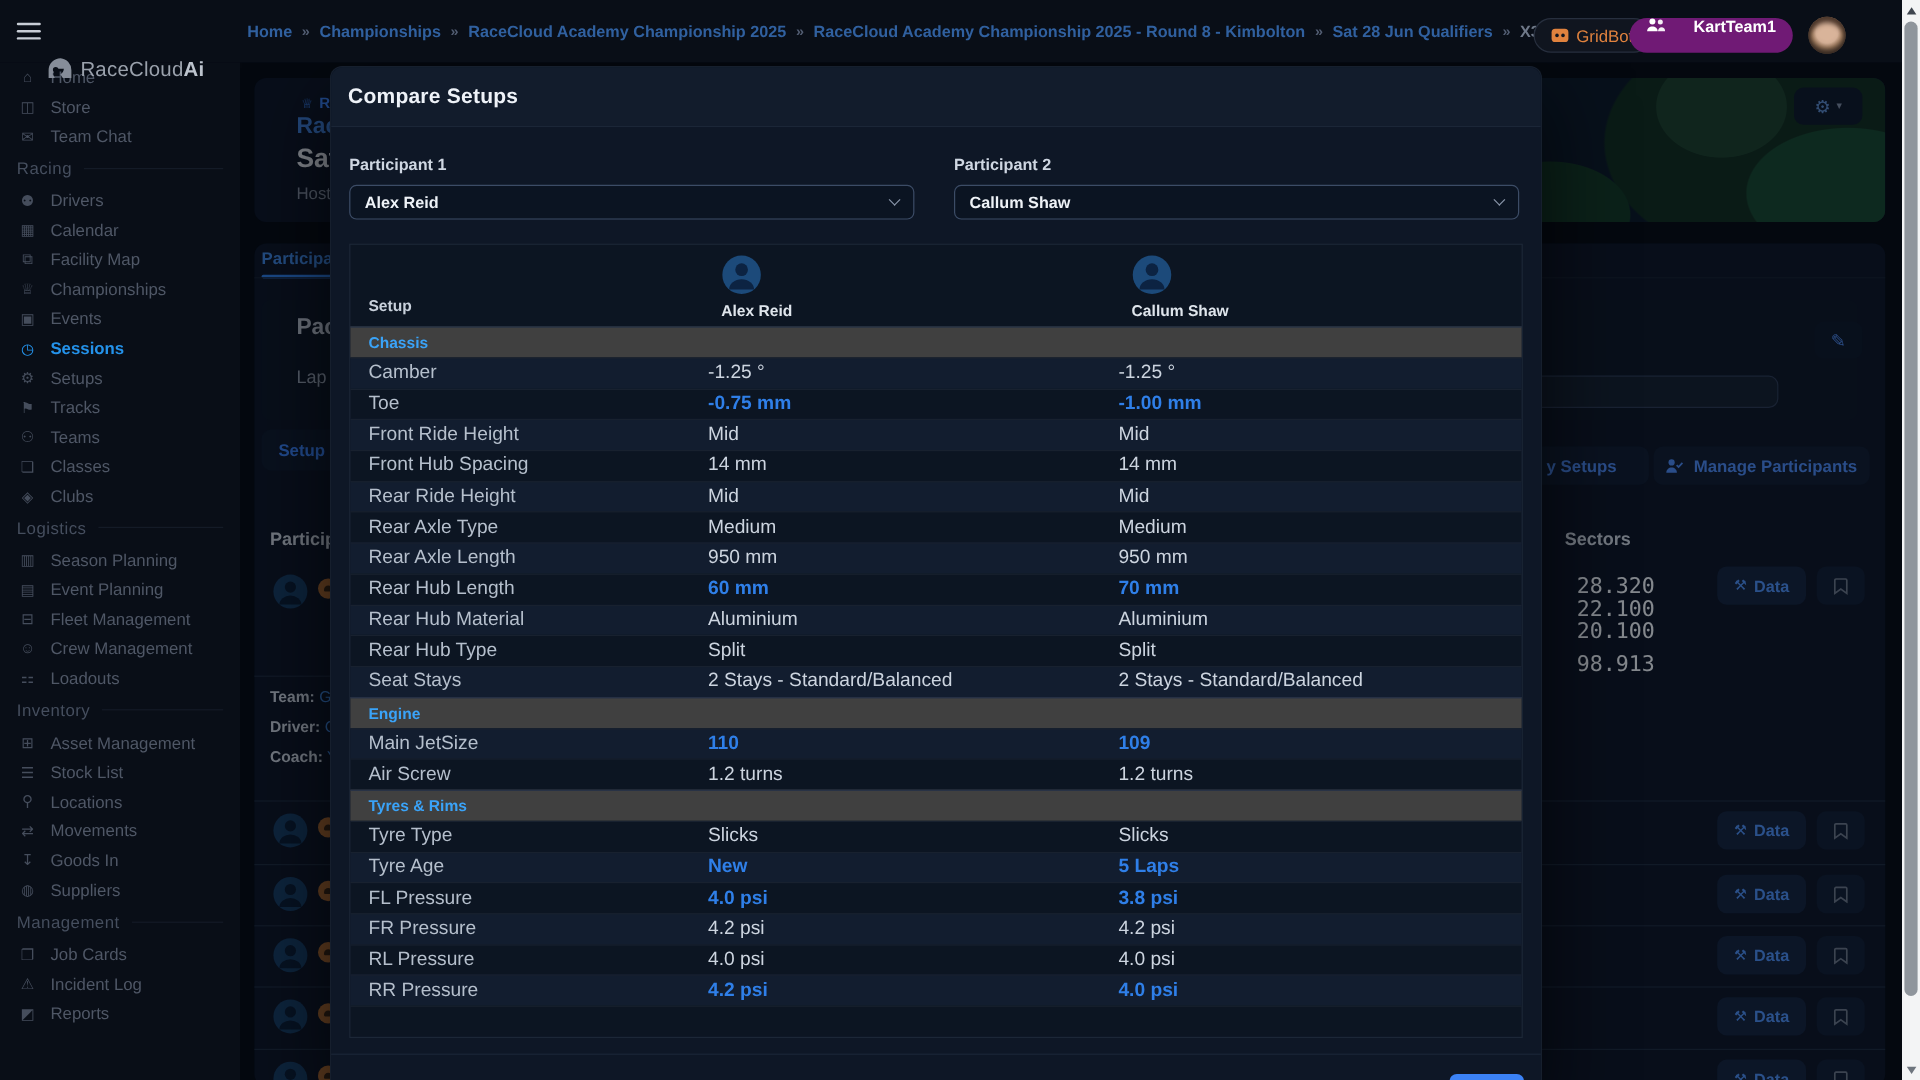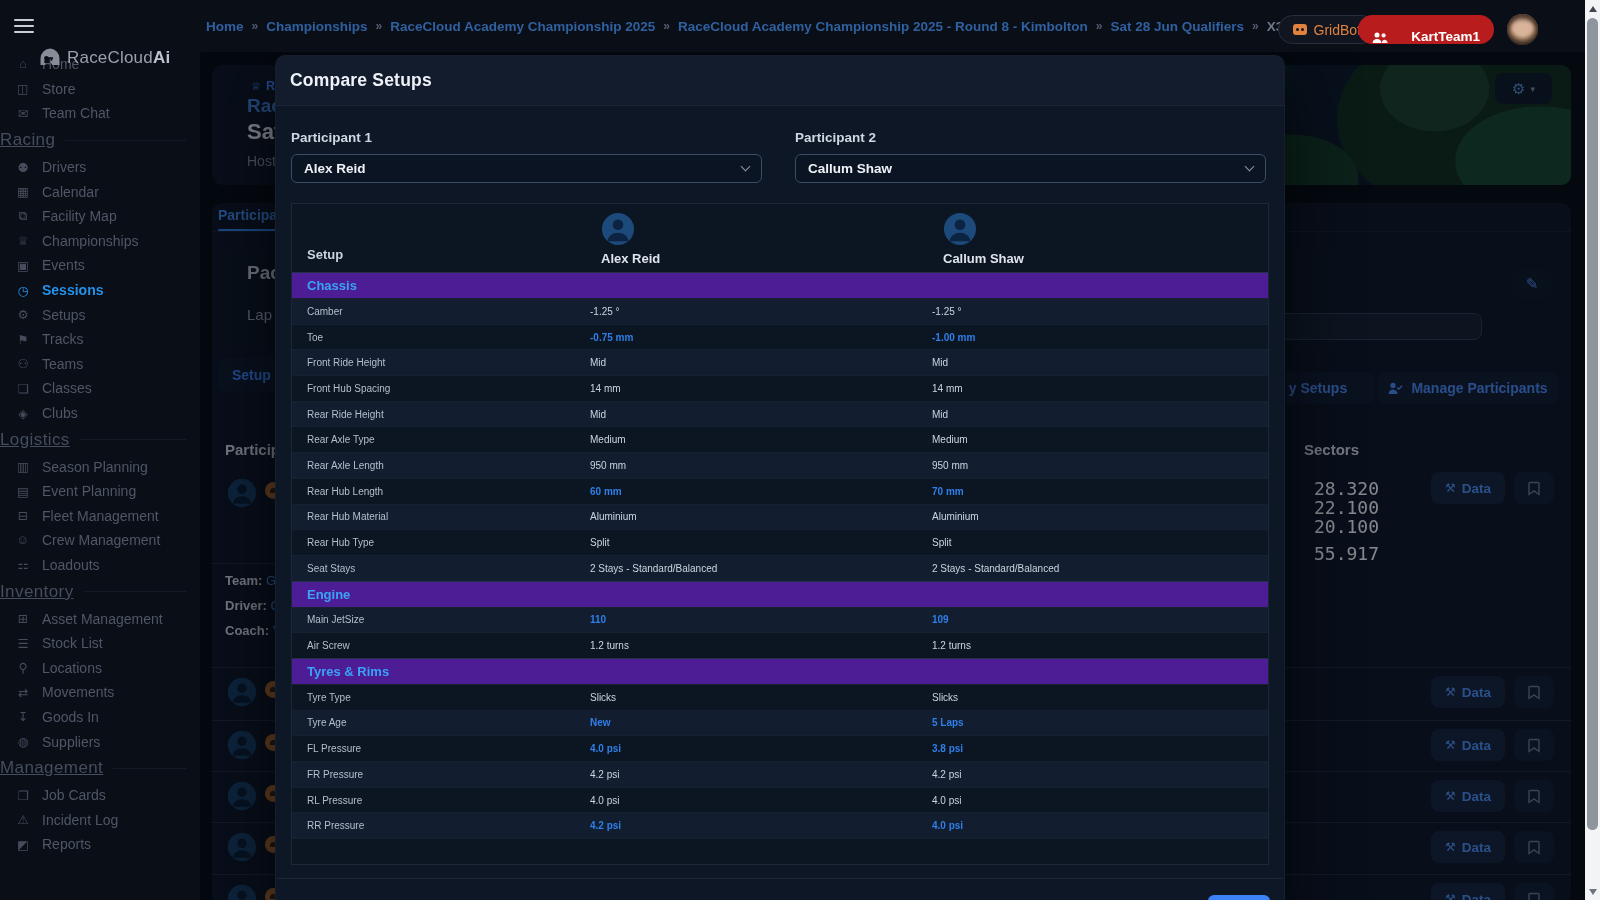--- a/index.html
+++ b/index.html
@@ -23,34 +23,34 @@
   #crumbs .crumb { color:#30609f; text-decoration:none; cursor:pointer; }
   #crumbs .crumb-sep { color:#525d72; font-size:12px; }
   #crumbs .crumb-current { color:#6f7989; }
   #gridbot-btn { position:absolute; right:224px; top:15px; height:29px; padding:0 14px; border-radius:15px;
     background:#10151f; border:1px solid #272f3e; display:flex; align-items:center; gap:7px; cursor:pointer; }
   #gridbot-btn .gb-label { color:#e0823e; font-weight:400; font-size:14px; }
   .robot-icon { width:14px; height:11px; background:#e0823e; border-radius:3px; position:relative; }
   .robot-icon::before,.robot-icon::after { content:''; position:absolute; top:3.5px; width:3px; height:3px; border-radius:50%; background:#10151f; }
   .robot-icon::before { left:3px; } .robot-icon::after { right:3px; }
   #team-btn { position:absolute; right:106px; top:15px; height:29px; padding:0 14px; border-radius:15px;
-    background:#b91c1c; display:flex; align-items:flex-end; gap:23px; cursor:pointer; border:none; }
+    background:#701a75; display:flex; align-items:flex-start; gap:23px; cursor:pointer; border:none; }
   #team-btn .team-label { color:#ffffff; font-weight:800; font-size:13.5px; }
   #user-avatar { position:absolute; right:62px; top:14px; width:31px; height:31px; border-radius:50%;
     background:radial-gradient(circle at 50% 42%, #d9b49a 0 38%, #b08968 55%, #6e5542 72%, #3c3330 100%);
     box-shadow:inset 0 -4px 6px rgba(40,30,25,.8), inset 0 5px 4px rgba(70,50,40,.9); cursor:pointer; }
 
   
   #sidebar { position:absolute; left:0; top:52px; width:200px; bottom:0; background:#090e17; z-index:5; }
   .side-item { height:24.6px; display:flex; align-items:center; gap:11px; padding-left:15px; cursor:pointer;
     color:#4f5766; font-size:14px; }
   .side-item .s-icon { width:16px; text-align:center; font-size:12.5px; color:#454d5c; }
   .side-item.active { color:#2492ea; font-weight:700; }
   .side-item.active .s-icon { color:#2492ea; }
-  .side-h { height:29px; display:flex; align-items:center; padding-left:0; color:#454e5e; font-size:17px; letter-spacing:.4px;text-decoration:underline; }
+  .side-h { height:29px; display:flex; align-items:center; padding-left:14px; color:#454e5e; font-size:14px; letter-spacing:.4px; }
   .side-h::after { content:''; flex:1; height:1px; background:#141b27; margin:0 14px 0 10px; }
 
   
   #bg { position:absolute; inset:0; z-index:1; }
   .card { position:absolute; background:#0d1526; border-radius:10px; }
   #session-card { left:212px; top:65px; width:1359px; height:120px; overflow:hidden; }
   #session-map { position:absolute; right:0; top:0; width:620px; height:120px;
     background:
       radial-gradient(90px 70px at 78% 20%, #1c3f2b 0 60%, transparent 61%),
       radial-gradient(140px 90px at 95% 80%, #17462e 0 60%, transparent 61%),
@@ -116,23 +116,23 @@
   .p-select .p-value { color:#eef2f7; font-size:13.5px; font-weight:600; }
   .p-chev { width:7px; height:7px; border-right:1.6px solid #8b97ab; border-bottom:1.6px solid #8b97ab;
     transform:rotate(45deg); margin-top:-4px; }
 
   #cmp-table { margin:20px 15px 0; border:1px solid #1c2737; background:#0c1522; }
   .t-grid { display:grid; grid-template-columns:298px 342px 1fr; align-items:center; }
   #t-header { height:68px; }
   #t-header .t-setup { padding-left:15px; align-self:end; padding-bottom:10px; color:#c9d1dc; font-size:13px; font-weight:700; }
   .t-part { display:flex; flex-direction:column; align-items:flex-start; justify-content:flex-end; height:68px; padding:0 0 6px 11px; gap:5px; }
   .t-part .t-name { color:#dfe5ec; font-size:13px; font-weight:700; }
-  .t-section { height:26px; background:#4c1d95; color:#3aa3f8; font-size:13px; font-weight:700;
+  .t-section { height:26px; background:#404040; color:#3aa3f8; font-size:13px; font-weight:700;
     display:flex; align-items:center; padding-left:15px; border-top:1px solid #243047; }
-  .t-row { height:25.7px; border-top:1px solid #18212f; font-size:10px; }
+  .t-row { height:25.7px; border-top:1px solid #18212f; font-size:16px; }
   .t-row:nth-child(even) { background:#121d2f; }
   .t-row .t-label { padding-left:15px; color:#b5bfcc; }
   .t-row .t-val { color:#ccd4df; }
   .t-row .t-val.diff { color:#2f7fe8; font-weight:800; }
   #t-tail { height:26px; border-top:1px solid #18212f; }
   #modal-footer { position:absolute; left:0; right:0; top:822px; height:40px; border-top:1px solid #1b2637; }
   #modal-footer-button { position:absolute; right:14px; top:16px; width:62px; height:32px; border-radius:6px;
     background:#3b82f6; border:none; cursor:pointer; }
 
   
@@ -297,21 +297,21 @@
       <div class="bm-btn" style="top: 883px;">
         <svg width="12" height="15" viewBox="0 0 12 15">
           <path d="M2 1.5h8a1 1 0 0 1 1 1v11l-5-3.6-5 3.6v-11a1 1 0 0 1 1-1z" fill="none" stroke="#6b7687" stroke-width="1.4"></path>
         </svg>
       </div>
     </div>
   <div id="sector-times">
       <div class="mono-num" style="top: 478px;">28.320</div>
       <div class="mono-num" style="top: 497px;">22.100</div>
       <div class="mono-num" style="top: 516px;">20.100</div>
-      <div class="mono-num" style="top: 543px;">55.917</div>
+      <div class="mono-num" style="top: 543px;">98.913</div>
     </div>
 </div>
 
 <header id="topbar">
   <div id="hamburger">
       <span></span>
       <span></span>
       <span></span>
     </div>
   <div id="logo">

